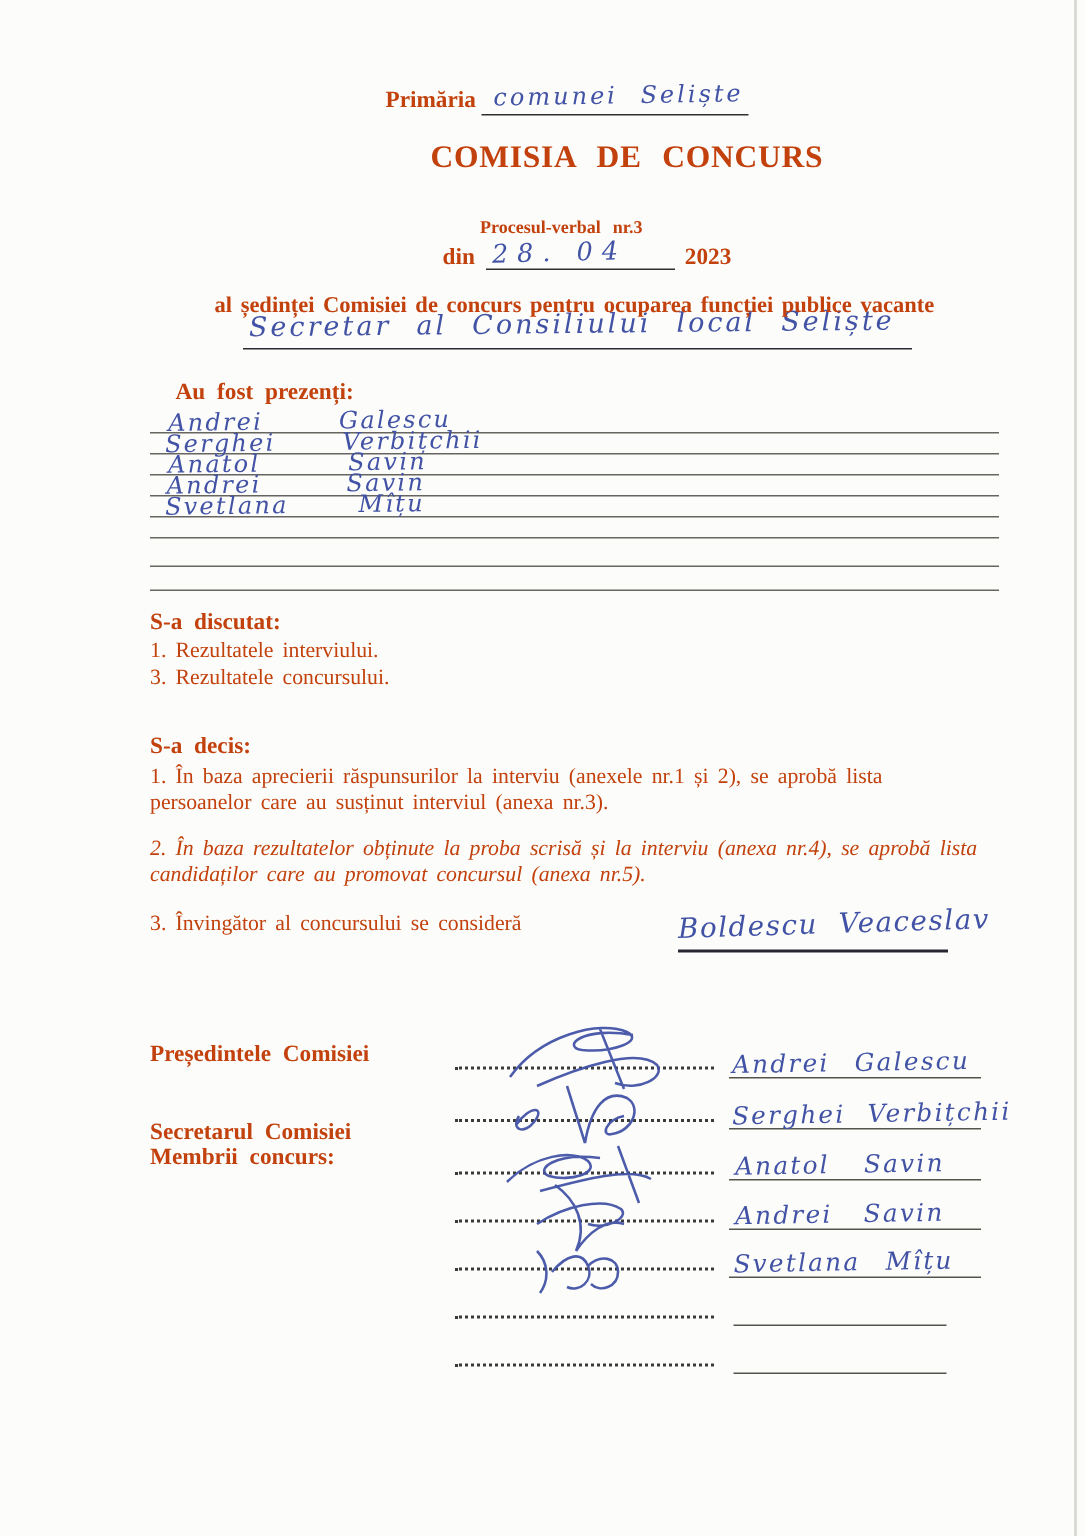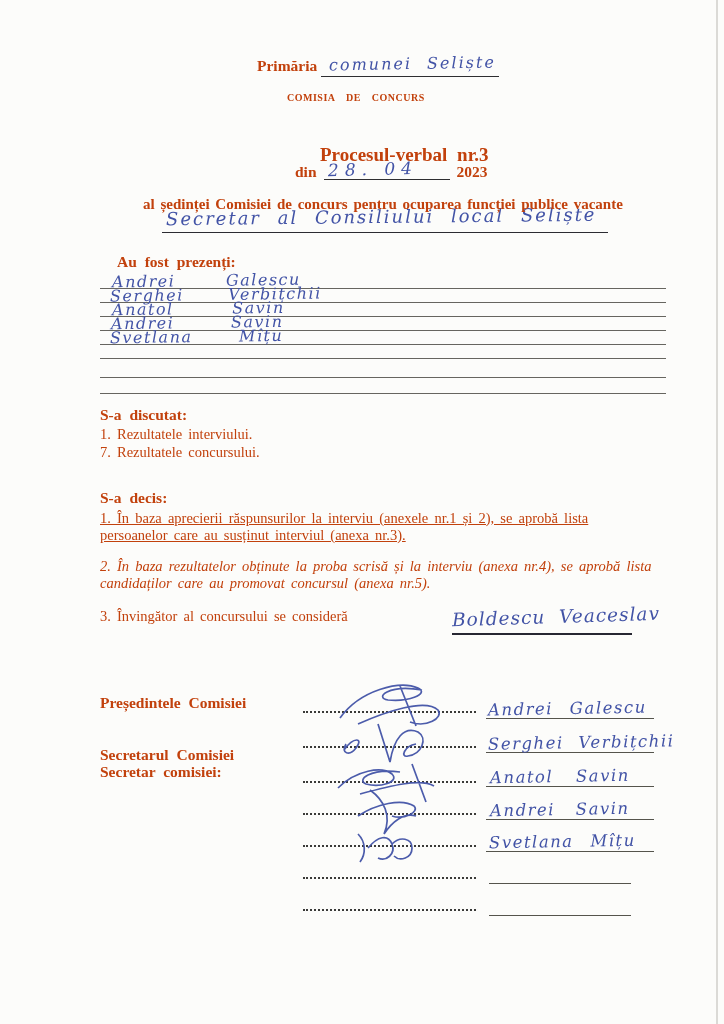--- a/index.html
+++ b/index.html
@@ -33,23 +33,23 @@
 </head>
 <body>
 
 <div class="page">
 
   <div class="abs" style="left:257px;top:56px;display:flex;align-items:baseline;">
     <span class="print b h15">Primăria</span>
     <span class="writein" style="display:inline-block;width:178px;height:20px;margin-left:4px;"><span class="hw" style="display:inline-block;font-size:16px;letter-spacing:2px;word-spacing:8px;transform:rotate(-1deg) translateY(-2px);padding-left:8px;">comunei Seliște</span></span>
   </div>
 
-  <div class="abs print b" style="left:287px;top:92px;font-size:10px;letter-spacing:0.5px;word-spacing:8px;">COMISIA DE CONCURS</div>
+  <div class="abs print b" style="left:287px;top:92px;font-size:21px;letter-spacing:0.5px;word-spacing:8px;">COMISIA DE CONCURS</div>
 
-  <div class="abs print b" style="left:320px;top:144px;font-size:19px;word-spacing:5px;">Procesul-verbal nr.3</div>
+  <div class="abs print b" style="left:320px;top:144px;font-size:12px;word-spacing:5px;">Procesul-verbal nr.3</div>
 
   <div class="abs" style="left:295px;top:161px;display:flex;align-items:baseline;">
     <span class="print b h15">din</span>
     <span class="writein" style="display:inline-block;width:126px;height:18px;margin-left:7px;"><span class="hw" style="display:inline-block;font-size:17px;letter-spacing:6px;transform:rotate(-1.5deg) translateY(-2px);padding-left:4px;">28. 04</span></span>
     <span class="print b h15" style="margin-left:7px;">2023</span>
   </div>
 
   <div class="abs" style="left:162px;top:206px;width:446px;height:26px;border-bottom:1.8px solid #2b2b31;">
     <span class="hw" style="display:inline-block;font-size:18px;letter-spacing:2px;word-spacing:9px;transform:rotate(-0.6deg);padding-left:4px;">Secretar al Consiliului local Seliște</span>
   </div>
@@ -68,34 +68,34 @@
   <div class="abs rule-line" style="left:100px;top:393px;width:566px;"></div>
 
   <div class="abs hw" style="left:112px;top:271px;font-size:16px;letter-spacing:1.5px;word-spacing:44px;transform:rotate(-0.8deg);">Andrei Galescu</div>
   <div class="abs hw" style="left:110px;top:285px;font-size:16px;letter-spacing:1.5px;word-spacing:38px;transform:rotate(-0.8deg);">Serghei Verbițchii</div>
   <div class="abs hw" style="left:112px;top:299px;font-size:16px;letter-spacing:1.5px;word-spacing:52px;transform:rotate(-0.8deg);">Anatol Savin</div>
   <div class="abs hw" style="left:111px;top:313px;font-size:16px;letter-spacing:1.5px;word-spacing:50px;transform:rotate(-0.8deg);">Andrei Savin</div>
   <div class="abs hw" style="left:110px;top:327px;font-size:16px;letter-spacing:1.5px;word-spacing:40px;transform:rotate(-0.8deg);">Svetlana Mîțu</div>
 
   <div class="abs print b h15" style="left:100px;top:406px;">S-a discutat:</div>
   <div class="abs print para" style="left:100px;top:426px;">1. Rezultatele interviului.</div>
-  <div class="abs print para" style="left:100px;top:444px;">7. Rezultatele concursului.</div>
+  <div class="abs print para" style="left:100px;top:444px;">3. Rezultatele concursului.</div>
 
   <div class="abs print b h15" style="left:100px;top:489px;">S-a decis:</div>
-  <div class="abs print para" style="left:100px;top:510px;width:497px;text-decoration:underline;">1. În baza aprecierii răspunsurilor la interviu (anexele nr.1 și 2), se aprobă lista persoanelor care au susținut interviul (anexa nr.3).</div>
+  <div class="abs print para" style="left:100px;top:510px;width:497px;">1. În baza aprecierii răspunsurilor la interviu (anexele nr.1 și 2), se aprobă lista persoanelor care au susținut interviul (anexa nr.3).</div>
   <div class="abs print para" style="left:100px;top:558px;width:552px;font-style:italic;">2. În baza rezultatelor obținute la proba scrisă și la interviu (anexa nr.4), se aprobă lista candidaților care au promovat concursul (anexa nr.5).</div>
 
   <div class="abs print para" style="left:100px;top:608px;">3. Învingător al concursului se consideră</div>
   <div class="abs" style="left:452px;top:606px;width:180px;height:27px;border-bottom:2px solid #272732;">
     <span class="hw" style="display:inline-block;font-size:18.5px;letter-spacing:1px;word-spacing:7px;transform:rotate(-1.8deg);">Boldescu Veaceslav</span>
   </div>
 
   <div class="abs print b h15" style="left:100px;top:694px;">Președintele Comisiei</div>
   <div class="abs print b h15" style="left:100px;top:746px;">Secretarul Comisiei</div>
-  <div class="abs print b h15" style="left:100px;top:763px;">Secretar comisiei:</div>
+  <div class="abs print b h15" style="left:100px;top:763px;">Membrii concurs:</div>
 
   <div class="abs dotline" style="left:303px;top:711px;width:173px;"></div>
   <div class="abs dotline" style="left:303px;top:746px;width:173px;"></div>
   <div class="abs dotline" style="left:303px;top:781px;width:173px;"></div>
   <div class="abs dotline" style="left:303px;top:813px;width:173px;"></div>
   <div class="abs dotline" style="left:303px;top:845px;width:173px;"></div>
   <div class="abs dotline" style="left:303px;top:877px;width:173px;"></div>
   <div class="abs dotline" style="left:303px;top:909px;width:173px;"></div>
 
   <svg class="scribble" style="left:330px;top:678px;" width="150" height="52" viewBox="0 0 150 52">

